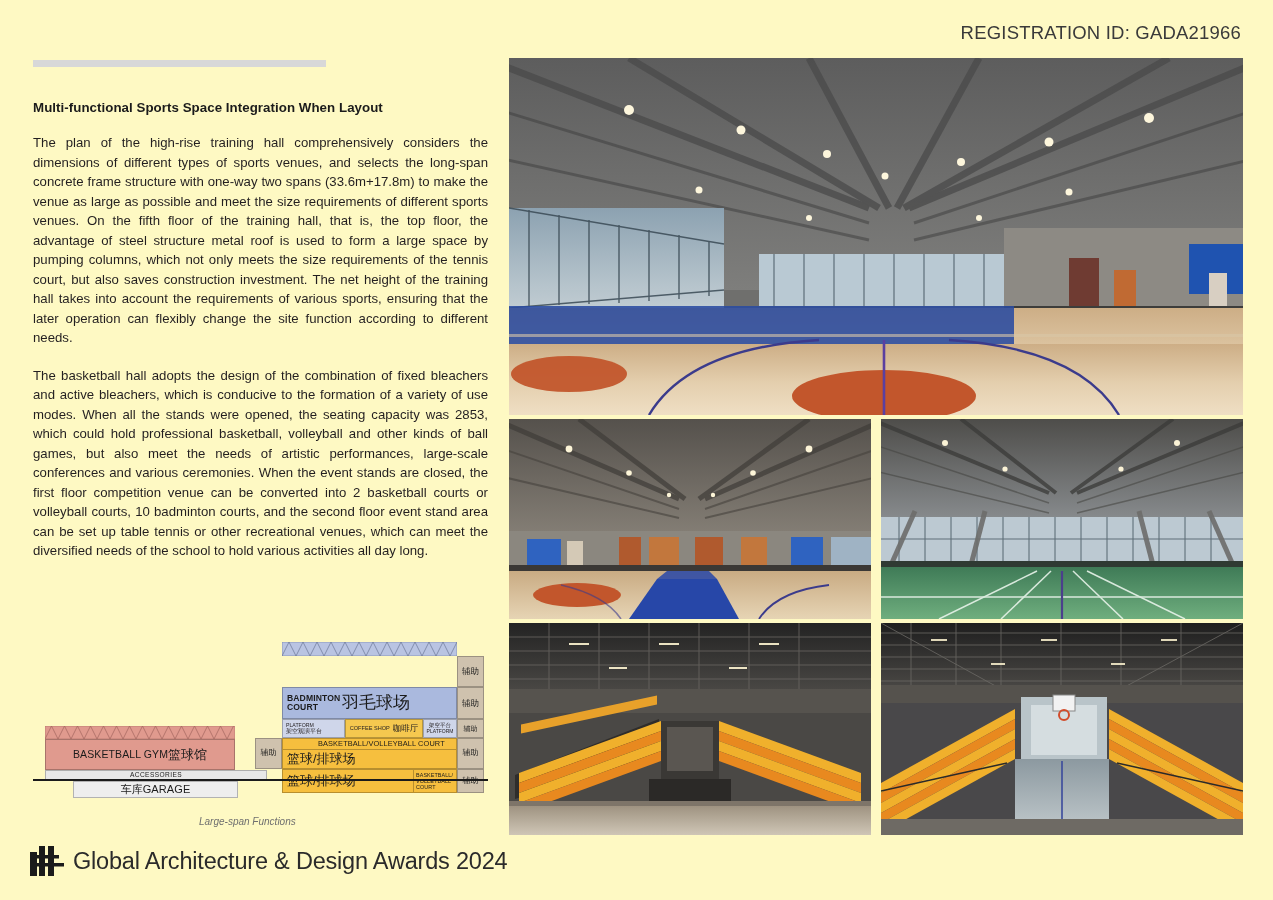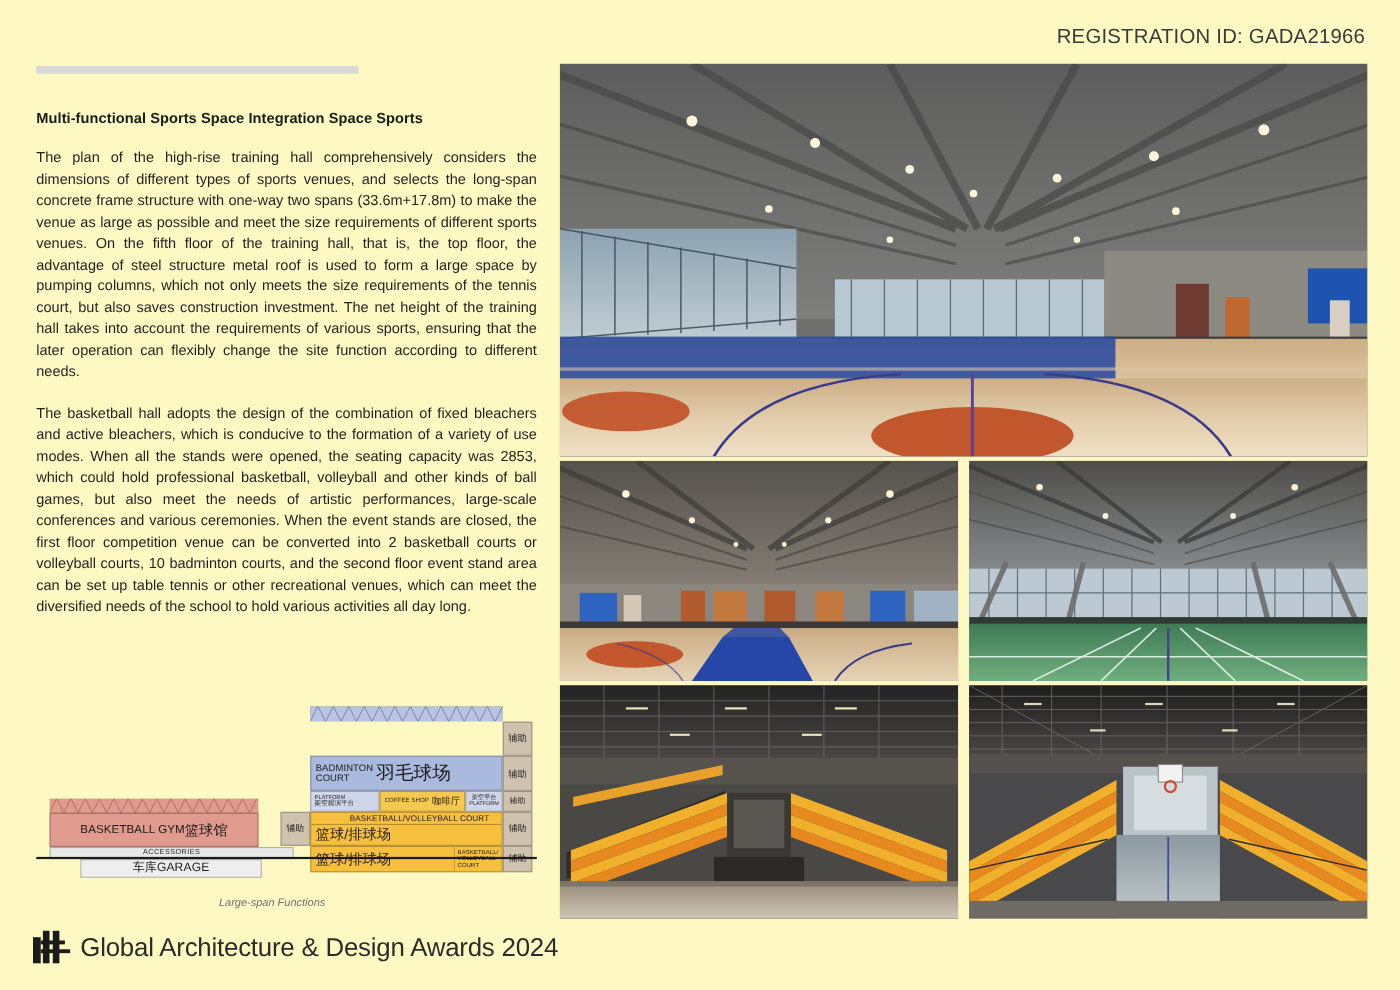--- a/index.html
+++ b/index.html
@@ -136,21 +136,21 @@
 </head>
 <body>
 
 <div class="page">
 
   <div class="reg-id">REGISTRATION ID: GADA21966</div>
 
   <div class="grey-rule"></div>
 
   <div class="left-col">
-    <h1 class="article-title">Multi-functional Sports Space Integration Space Sports</h1>
+    <h1 class="article-title">Multi-functional Sports Space Integration When Layout</h1>
     <p class="para">The plan of the high-rise training hall comprehensively considers the dimensions of different types of sports venues, and selects the long-span concrete frame structure with one-way two spans (33.6m+17.8m) to make the venue as large as possible and meet the size requirements of different sports venues. On the fifth floor of the training hall, that is, the top floor, the advantage of steel structure metal roof is used to form a large space by pumping columns, which not only meets the size requirements of the tennis court, but also saves construction investment. The net height of the training hall takes into account the requirements of various sports, ensuring that the later operation can flexibly change the site function according to different needs.</p>
     <p class="para">The basketball hall adopts the design of the combination of fixed bleachers and active bleachers, which is conducive to the formation of a variety of use modes. When all the stands were opened, the seating capacity was 2853, which could hold professional basketball, volleyball and other kinds of ball games, but also meet the needs of artistic performances, large-scale conferences and various ceremonies. When the event stands are closed, the first floor competition venue can be converted into 2 basketball courts or volleyball courts, 10 badminton courts, and the second floor event stand area can be set up table tennis or other recreational venues, which can meet the diversified needs of the school to hold various activities all day long.</p>
   </div>
 
   <div class="diagram">
 
     <div class="zz" style="left:249px; top:12px; width:175px; height:14px;">
       <svg width="175" height="14" viewBox="0 0 175 14">
         <rect x="0" y="0" width="175" height="14" fill="#b9c4e2" stroke="#7a86a8" stroke-width="0.7"></rect>
         <path d="M0,14 L7,0 L14,14 L21,0 L28,14 L35,0 L42,14 L49,0 L56,14 L63,0 L70,14 L77,0 L84,14 L91,0 L98,14 L105,0 L112,14 L119,0 L126,14 L133,0 L140,14 L147,0 L154,14 L161,0 L168,14 L175,0" fill="none" stroke="#6b7796" stroke-width="0.7"></path>
@@ -162,21 +162,21 @@
         <rect x="0" y="0" width="190" height="13" fill="#e09a8e" stroke="#b0726a" stroke-width="0.7"></rect>
         <path d="M0,13 L6.5,0 L13,13 L19.5,0 L26,13 L32.5,0 L39,13 L45.5,0 L52,13 L58.5,0 L65,13 L71.5,0 L78,13 L84.5,0 L91,13 L97.5,0 L104,13 L110.5,0 L117,13 L123.5,0 L130,13 L136.5,0 L143,13 L149.5,0 L156,13 L162.5,0 L169,13 L175.5,0 L182,13 L188.5,0" fill="none" stroke="#a4665e" stroke-width="0.7"></path>
       </svg>
     </div>
 
     <div class="d-box" style="left:424px; top:26px; width:27px; height:31px; background:#cfc2ae; justify-content:center;">
       <span class="d-label-cn" style="font-size:8.5px;">辅助</span>
     </div>
 
     <div class="d-box" style="left:249px; top:57px; width:175px; height:32px; background:#aab9de; padding-left:4px;">
-      <span class="d-label-en" style="font-size:8.6px; width:52px; display:inline-block;">BADMINTON COURT</span>
+      <span class="d-label-en" style="font-size:8.6px; width:52px; display:inline-block;font-weight:bold;">BADMINTON COURT</span>
       <span class="d-label-cn" style="font-size:17px; margin-left:3px;">羽毛球场</span>
     </div>
     <div class="d-box" style="left:424px; top:57px; width:27px; height:32px; background:#cfc2ae; justify-content:center;">
       <span class="d-label-cn" style="font-size:8.5px;">辅助</span>
     </div>
 
     <div class="d-box" style="left:249px; top:89px; width:63px; height:19px; background:#cfd6ea; flex-direction:column; align-items:flex-start; justify-content:center; padding-left:3px;">
       <span style="font-size:5.2px;">PLATFORM</span>
       <span style="font-size:6px;">架空观演平台</span>
     </div>

